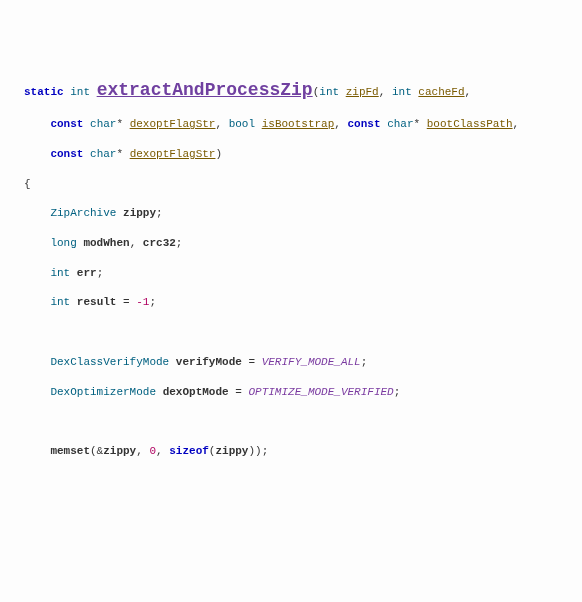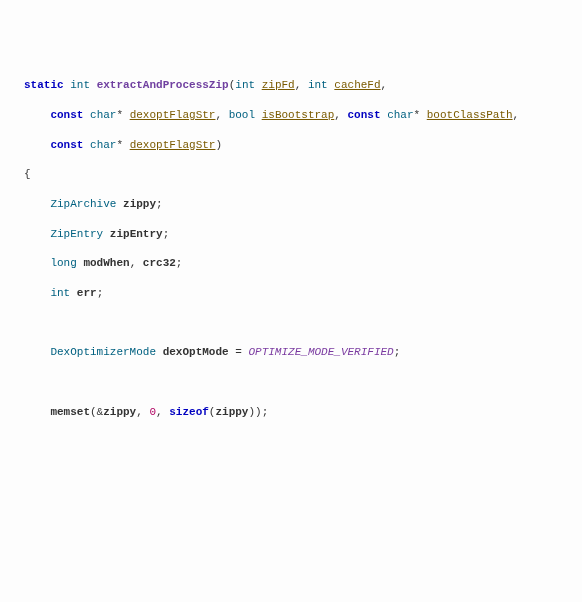--- a/index.html
+++ b/index.html
@@ -19,45 +19,46 @@
   }
   .gutter-mark {
     position: absolute;
     left: 0;
     width: 16px;
     height: 14px;
     background: #9be89b;
   }
   .kw { color: #0000c0; font-weight: bold; }
   .type { color: #006080; }
-  .fn-def-u { color: #7040a0; font-weight: bold; font-size: 11px; }
+  .fn-def-u { color: #7040a0; font-weight: bold; font-size: 18px; text-decoration: underline; }
   .param { color: #7a5a00; text-decoration: underline; }
   .ident { color: #333; font-weight: bold; }
   .num { color: #b00060; }
   .cmt { color: #208050; }
   .call { color: #333; font-weight: bold; }
   .const { color: #7a3aa0; font-style: italic; }
   .op { color: #333; }
   .line { display: block; min-height: 14px; position: relative; }
 </style>
 </head>
 <body>
 
 
 
 <div class="code">
 <span class="line"><span class="kw">static</span> <span class="type">int</span> <span class="fn-def-u">extractAndProcessZip</span><span class="op">(</span><span class="type">int</span> <span class="param">zipFd</span>, <span class="type">int</span> <span class="param">cacheFd</span>,</span>
 <span class="line">    <span class="kw">const</span> <span class="type">char</span>* <span class="param">dexoptFlagStr</span>, <span class="type">bool</span> <span class="param">isBootstrap</span>, <span class="kw">const</span> <span class="type">char</span>* <span class="param">bootClassPath</span>,</span>
 <span class="line">    <span class="kw">const</span> <span class="type">char</span>* <span class="param">dexoptFlagStr</span><span class="op">)</span></span>
 <span class="line">{</span>
 <span class="line">    <span class="type">ZipArchive</span> <span class="ident">zippy</span>;</span>
-<span class="line">    <span class="type">ZipEntry</span> <span class="ident">zipEntry</span>;</span>
 <span class="line">    <span class="type">long</span> <span class="ident">modWhen</span>, <span class="ident">crc32</span>;</span>
 <span class="line">    <span class="type">int</span> <span class="ident">err</span>;</span>
+<span class="line">    <span class="type">int</span> <span class="ident">result</span> = <span class="num">-1</span>;</span>
 <span class="line"> </span>
+<span class="line">    <span class="type">DexClassVerifyMode</span> <span class="call">verifyMode</span> = <span class="const">VERIFY_MODE_ALL</span>;</span>
 <span class="line">    <span class="type">DexOptimizerMode</span> <span class="call">dexOptMode</span> = <span class="const">OPTIMIZE_MODE_VERIFIED</span>;</span>
 <span class="line"> </span>
 <span class="line">    <span class="call">memset</span>(&amp;<span class="ident">zippy</span>, <span class="num">0</span>, <span class="kw">sizeof</span>(<span class="ident">zippy</span>));</span>
 <span class="line"> </span>
 
 
 
 
 
 

